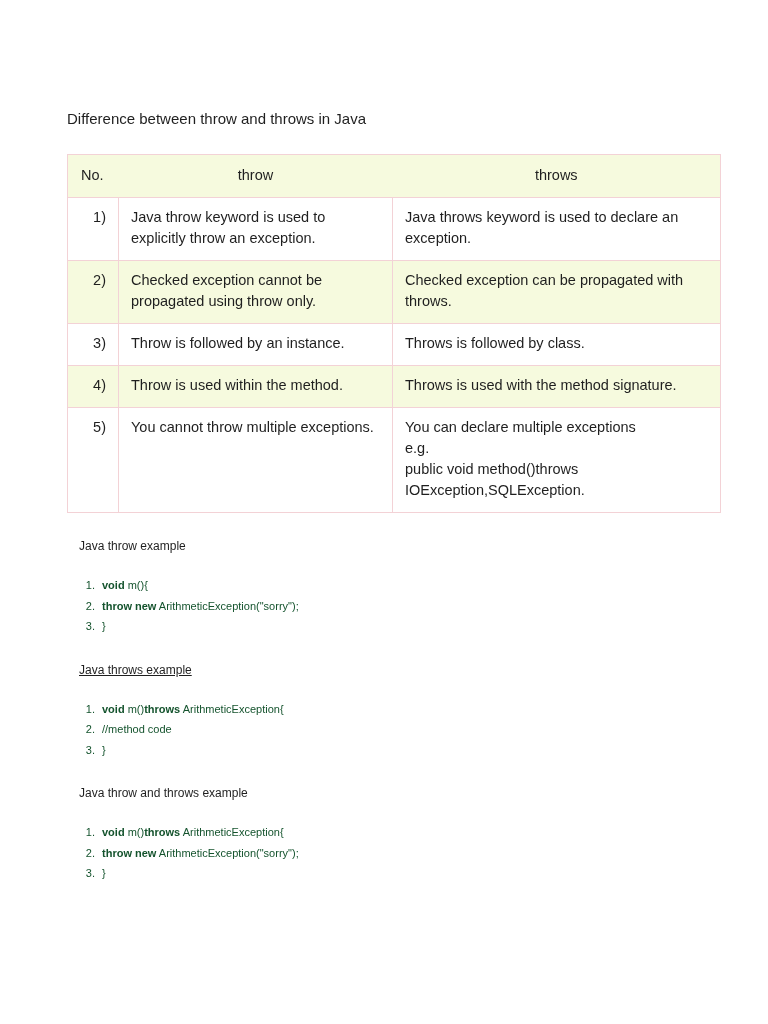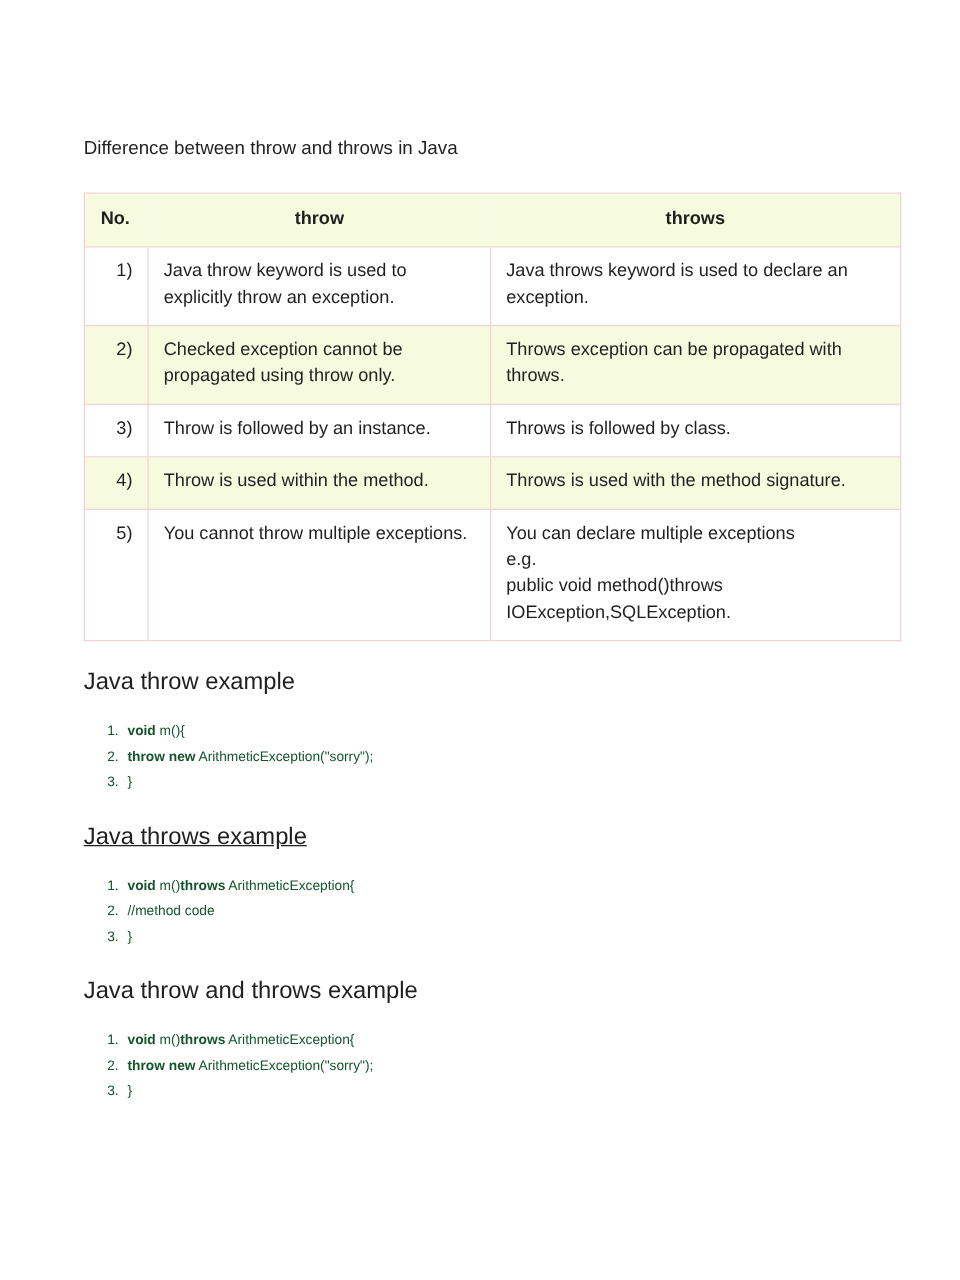--- a/index.html
+++ b/index.html
@@ -51,21 +51,21 @@
   table.diff-table td {
     border: 1px solid #f3d2d6;
     vertical-align: top;
     font-size: 14.5px;
     line-height: 21px;
     padding: 9px 12px 11px 12px;
     color: #1f1f1f;
   }
   table.diff-table thead th {
     background: #f6fade;
-    font-weight: bold;
+    font-weight: normal;
     padding: 10px 12px 11px 12px;
     border-left: none;
     border-right: none;
   }
   table.diff-table thead th.th-no {
     padding-left: 10px;
     border-left: 1px solid #f3d2d6;
   }
   table.diff-table thead th.th-throws {
     border-right: 1px solid #f3d2d6;
@@ -81,24 +81,24 @@
     padding-right: 13px;
     padding-left: 4px;
   }
   td.cell-text {
     padding-left: 24px;
   }
   td.cell-text2 {
     padding-left: 22px;
   }
   .example-head {
-    font-size: 19px;
+    font-size: 12px;
     line-height: 22px;
     color: #1f1f1f;
-    margin: 22px 0 18px 0;
+    margin: 22px 0 18px 12px;
   }
   ol.code-list {
     margin: 0 0 0 0;
     padding: 0 0 0 31px;
     list-style-position: outside;
     list-style-type: decimal;
   }
   ol.code-list li {
     font-size: 11px;
     line-height: 20.5px;
@@ -135,21 +135,21 @@
     </thead>
     <tbody>
       <tr class="plain">
         <td class="cell-no">1)</td>
         <td class="cell-text">Java throw keyword is used to explicitly throw an exception.</td>
         <td class="cell-text2">Java throws keyword is used to declare an exception.</td>
       </tr>
       <tr class="shaded">
         <td class="cell-no">2)</td>
         <td class="cell-text">Checked exception cannot be propagated using throw only.</td>
-        <td class="cell-text2">Throws exception can be propagated with throws.</td>
+        <td class="cell-text2">Checked exception can be propagated with throws.</td>
       </tr>
       <tr class="plain">
         <td class="cell-no">3)</td>
         <td class="cell-text">Throw is followed by an instance.</td>
         <td class="cell-text2">Throws is followed by class.</td>
       </tr>
       <tr class="shaded">
         <td class="cell-no">4)</td>
         <td class="cell-text">Throw is used within the method.</td>
         <td class="cell-text2">Throws is used with the method signature.</td>

